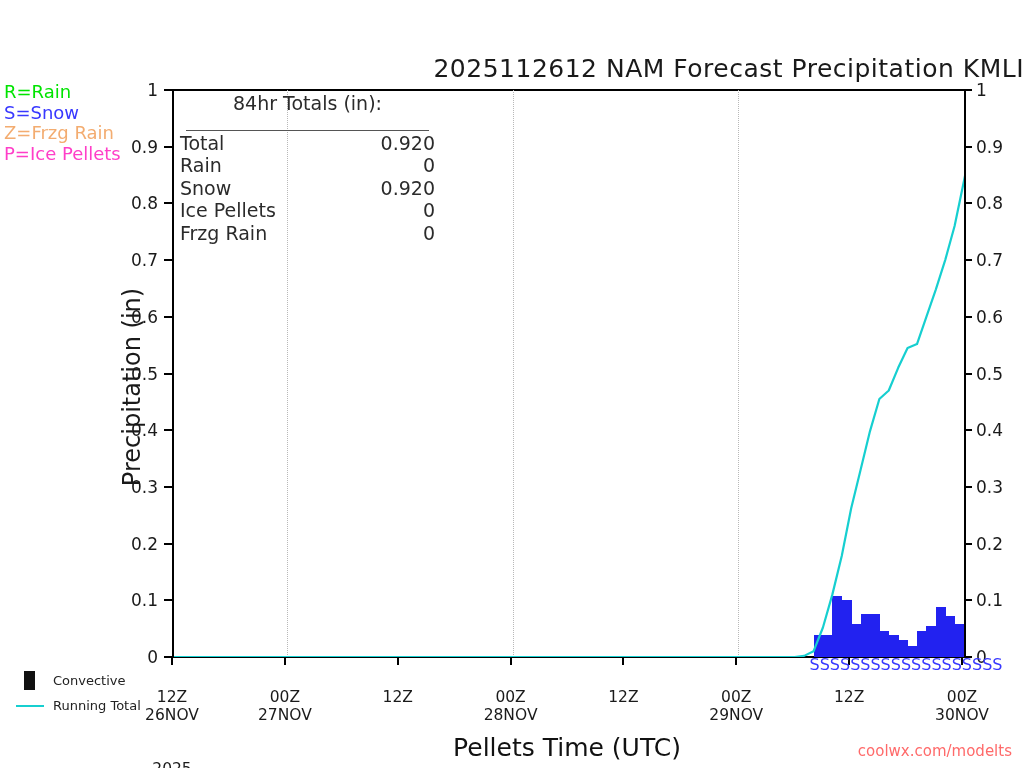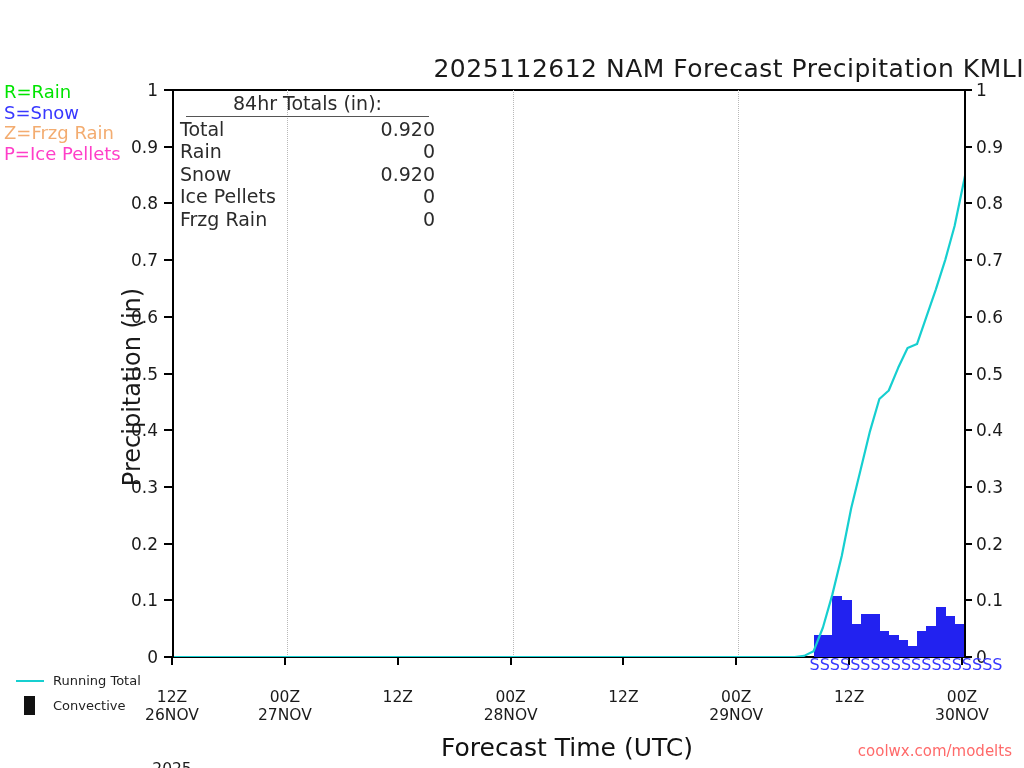--- a/index.html
+++ b/index.html
@@ -146,21 +146,21 @@
     position: absolute;
     left: 180px;
     top: 92px;
     width: 255px;
     font-size: 19px;
     color: #2b2b2b;
     line-height: 22.6px;
   }
   .totals-head {
     text-align: center;
-    padding-bottom: 1px;
+    padding-bottom: 15px;
     border-bottom: 1.5px solid #555;
     margin: 0 6px 1px 6px;
     white-space: nowrap;
   }
   .totals-row {
     display: flex;
     justify-content: space-between;
     white-space: nowrap;
   }
   .totals-row .tval { text-align: right; }
@@ -317,21 +317,21 @@
       <div class="xlab" style="left: 623.429px; top: 688px;"><span>12Z</span></div>
       <div class="xtick" style="left: 735.286px;"></div>
       <div class="xlab" style="left: 736.286px; top: 688px;"><span>00Z</span><span class="l2">29NOV</span></div>
       <div class="xtick" style="left: 848.143px;"></div>
       <div class="xlab" style="left: 849.143px; top: 688px;"><span>12Z</span></div>
       <div class="xtick" style="left: 961px;"></div>
       <div class="xlab" style="left: 962px; top: 688px;"><span>00Z</span><span class="l2">30NOV</span></div>
     </div>
 
   <div class="y-axis-title">Precipitation (in)</div>
-  <div class="x-axis-title">Forecast Time (UTC)</div>
+  <div class="x-axis-title">Pellets Time (UTC)</div>
 
   <div id="sline" class="sline" style="left: 809.524px; color: rgb(56, 56, 255);">SSSSSSSSSSSSSSSSSSS</div>
 
   <div class="totals-box">
     <div class="totals-head">84hr Totals (in):</div>
     <div id="totalsRows">
         <div class="totals-row">
           <span class="tlab">Total</span>
           <span class="tval">0.920</span>
         </div>
@@ -348,24 +348,24 @@
           <span class="tval">0</span>
         </div>
         <div class="totals-row">
           <span class="tlab">Frzg Rain</span>
           <span class="tval">0</span>
         </div>
       </div>
   </div>
 
   <div class="bl-legend" id="blLegend">
+      <div class="bl-row">
+        <span class="bl-swatch-bar" style="background: rgb(17, 17, 17);"></span>
+        <span>Convective</span>
+      </div>
       <div class="bl-row">
         <span class="bl-swatch-line" style="border-top-color: rgb(22, 207, 208);"></span>
         <span>Running Total</span>
       </div>
-      <div class="bl-row">
-        <span class="bl-swatch-bar" style="background: rgb(17, 17, 17);"></span>
-        <span>Convective</span>
-      </div>
     </div>
 
   <div class="credit">coolwx.com/modelts</div>
 </div>
 
 </body></html>

